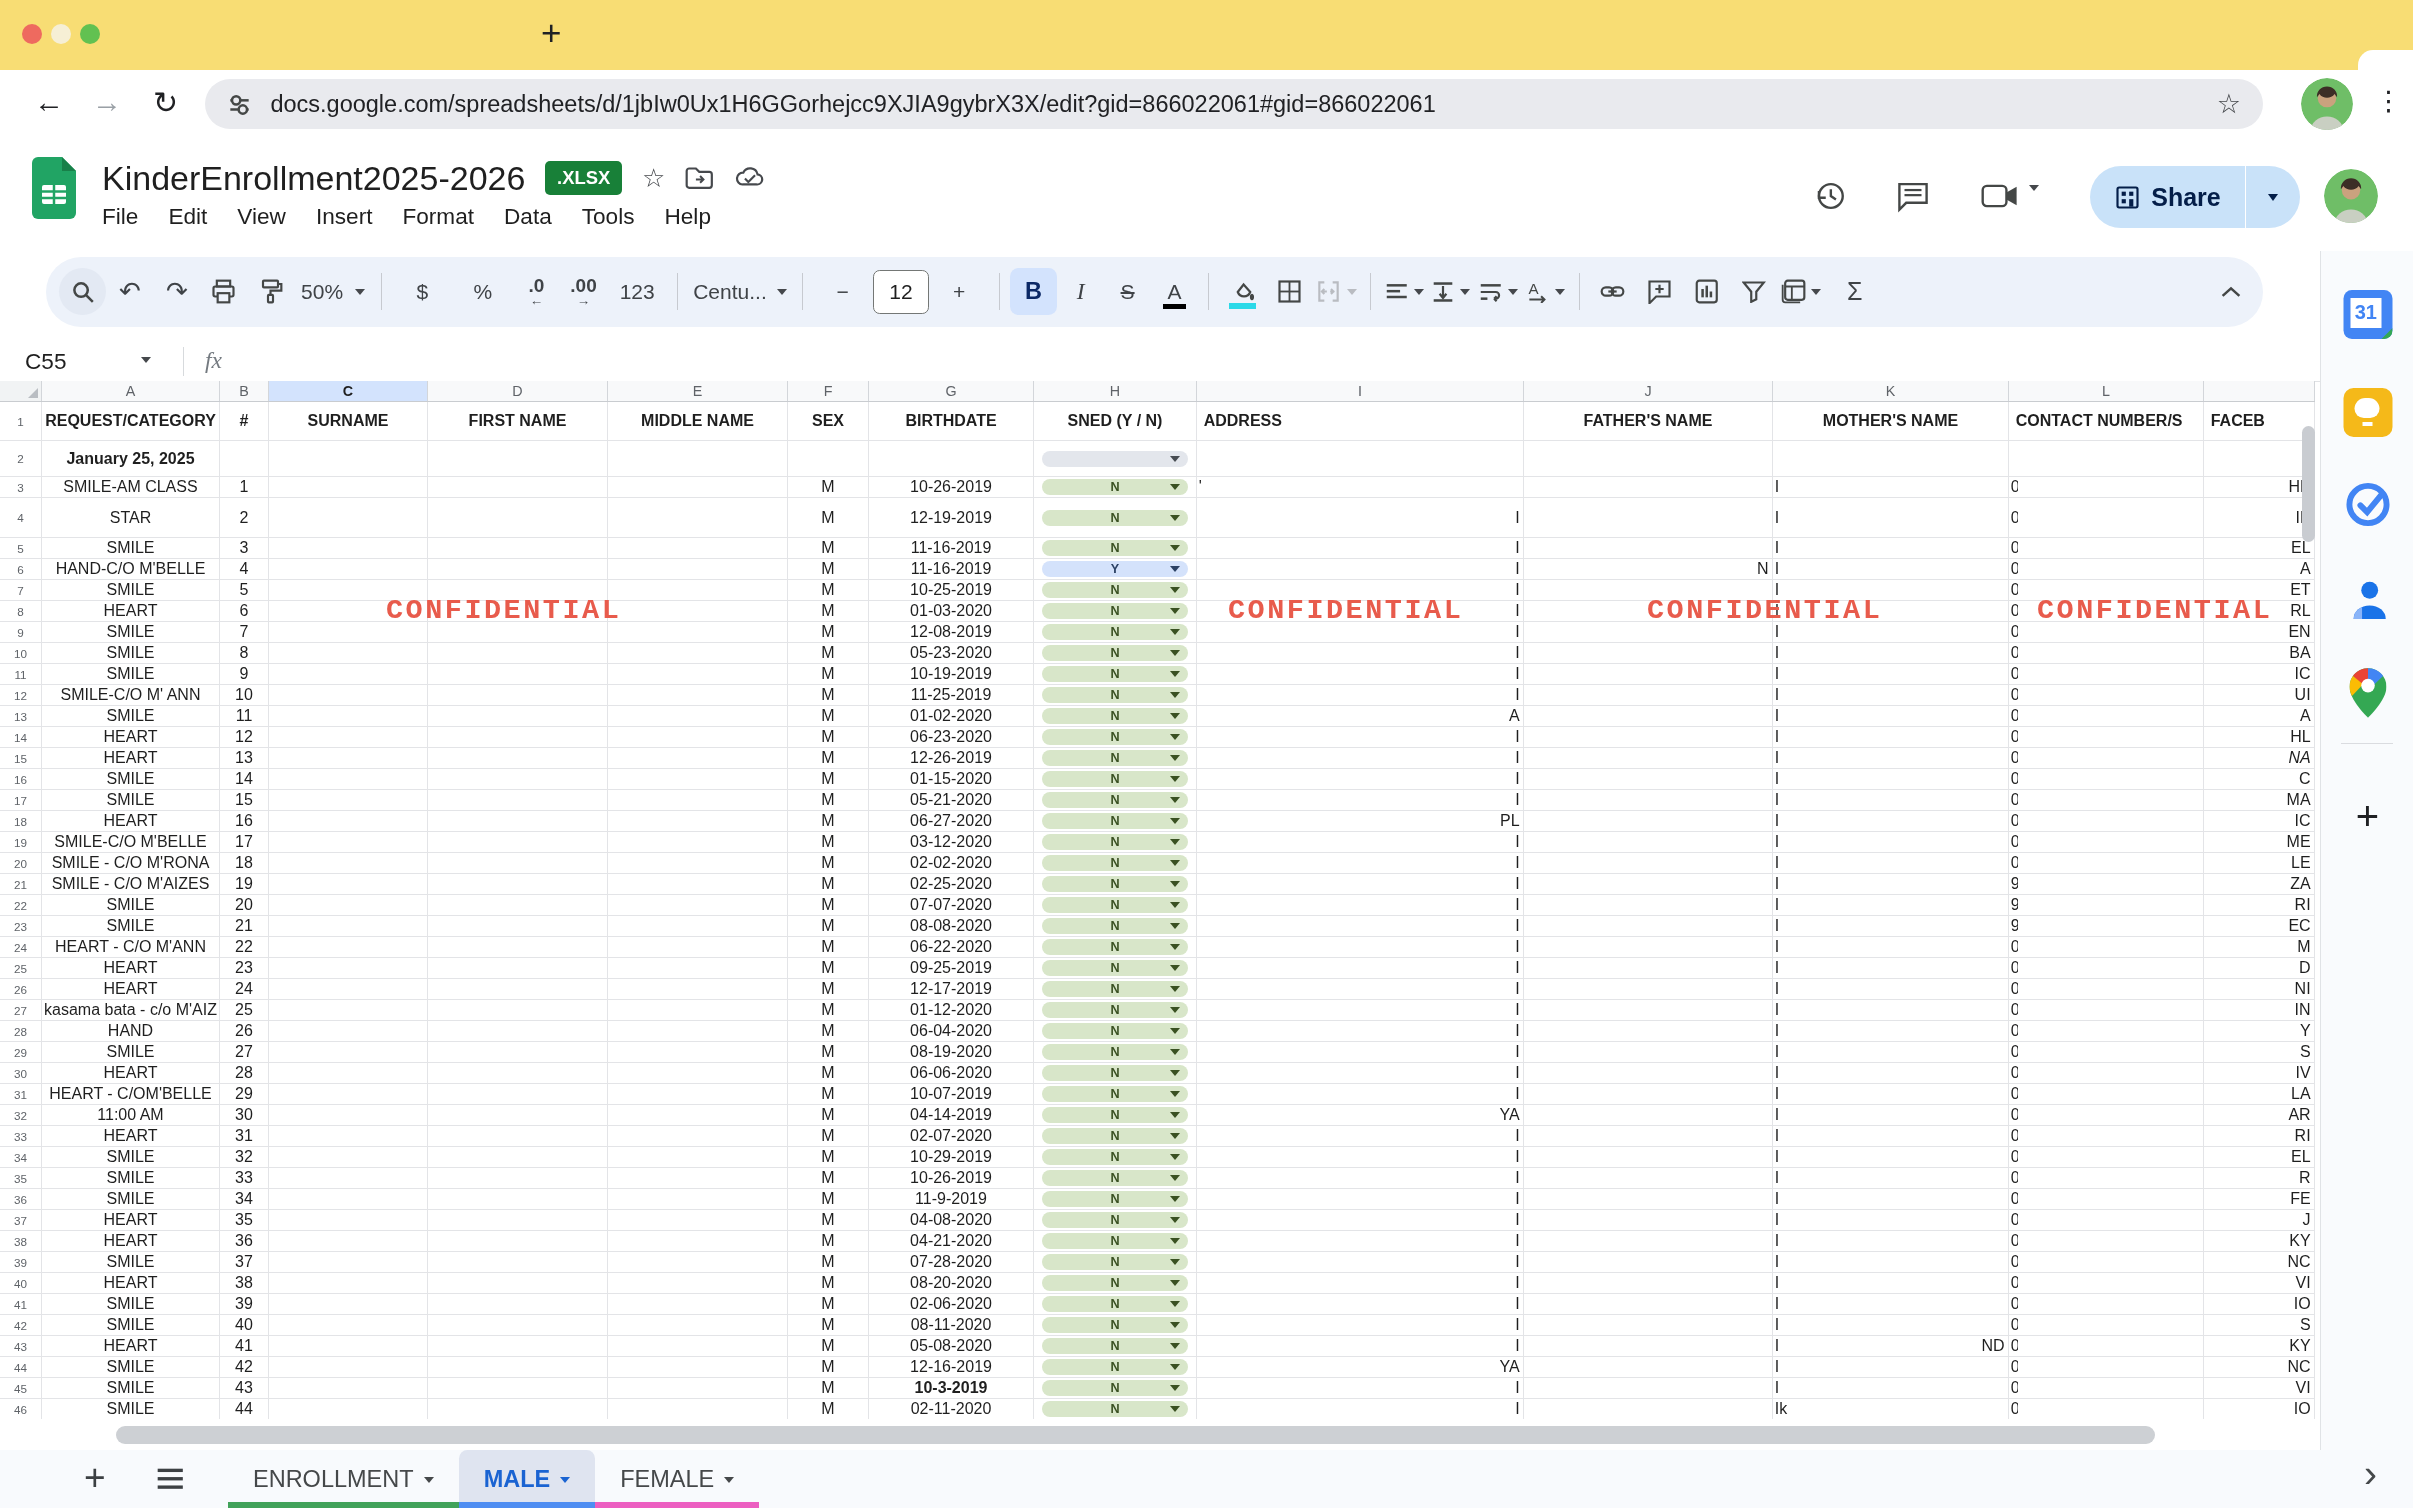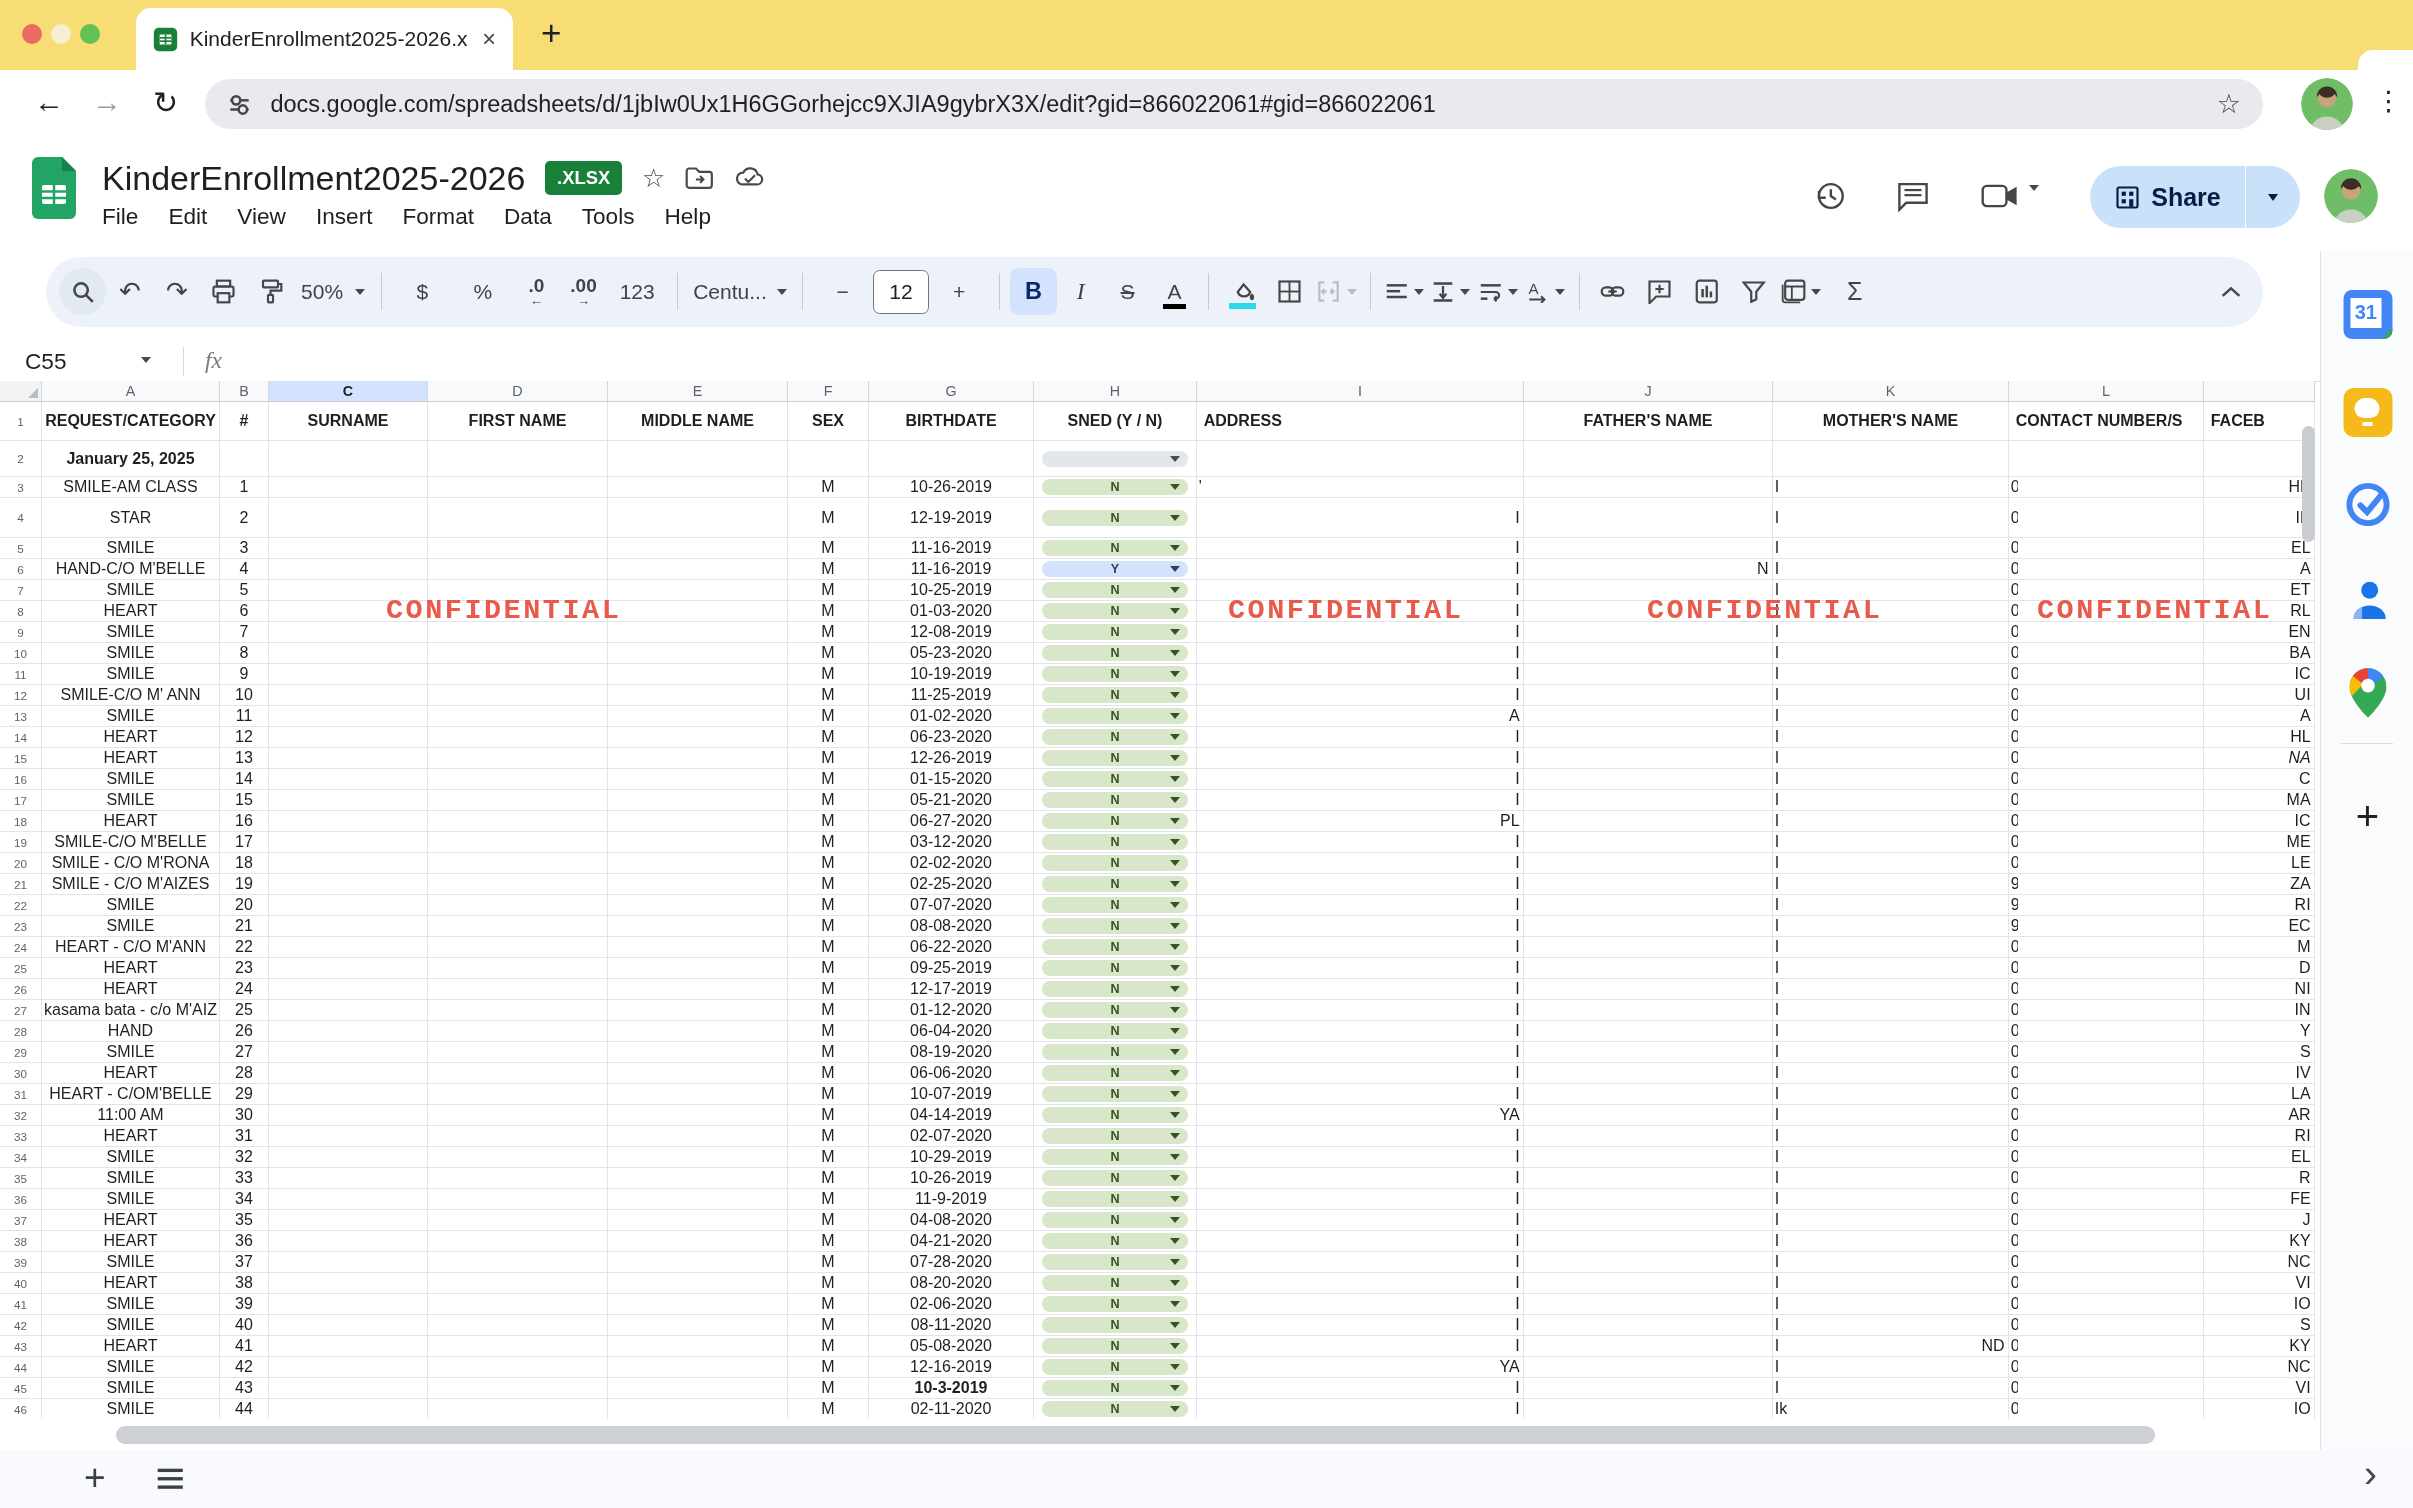--- a/index.html
+++ b/index.html
@@ -129,31 +129,20 @@
 </style>
 </head>
 <body>
 
 <div id="screen">
 
   <div id="tabstrip">
     <div class="light" id="light-red"></div>
     <div class="light" id="light-yellow"></div>
     <div class="light" id="light-green"></div>
-    <div class="chrometab">
-      <svg width="25" height="25" viewBox="0 0 30 30">
-          <rect x="1" y="1" width="28" height="28" rx="6" fill="#188038"></rect>
-          <rect x="8" y="9" width="14" height="12" fill="#fff"></rect>
-          <line x1="8" y1="13" x2="22" y2="13" stroke="#188038" stroke-width="2"></line>
-          <line x1="8" y1="17" x2="22" y2="17" stroke="#188038" stroke-width="2"></line>
-          <line x1="15" y1="9" x2="15" y2="21" stroke="#188038" stroke-width="2"></line>
-        </svg>
-      <span class="tabtitle">KinderEnrollment2025-2026.x</span>
-      <span class="tabclose">×</span>
-    </div>
     <span id="newtab">+</span>
     <div id="tscorner" style="position:absolute;right:0;top:50px;width:55px;height:20px;background:#fff;border-top-left-radius:15px"></div>
   </div>
 
   <div id="urlrow">
     <span class="navic" style="left:34px">←</span>
     <span class="navic" id="fwd" style="left:92px">→</span>
     <span class="navic" style="left:153px">↻</span>
     <div class="urlpill">
       <svg width="25" height="25" viewBox="0 0 30 30">
@@ -1738,20 +1727,37 @@
   <div id="vscroll"></div>
   <div id="hscroll"></div>
 
   <div id="sbar">
     <span id="addsheet">+</span>
     <svg id="allsheets" width="28.5" height="23.5" viewBox="0 0 34 28">
         <line x1="2" y1="4" x2="32" y2="4" stroke="#3c4043" stroke-width="4"></line>
         <line x1="2" y1="14" x2="32" y2="14" stroke="#3c4043" stroke-width="4"></line>
         <line x1="2" y1="24" x2="32" y2="24" stroke="#3c4043" stroke-width="4"></line>
       </svg>
+    <div id="tabslot">
+        <div class="stab">
+          <span>ENROLLMENT</span>
+          <span class="caret sm"></span>
+          <span class="ul" style="background: rgb(65, 162, 90);"></span>
+        </div>
+        <div class="stab active">
+          <span>MALE</span>
+          <span class="caret sm"></span>
+          <span class="ul" style="background: rgb(78, 141, 242);"></span>
+        </div>
+        <div class="stab">
+          <span>FEMALE</span>
+          <span class="caret sm"></span>
+          <span class="ul" style="background: rgb(236, 94, 193);"></span>
+        </div>
+      </div>
     <span id="panelchev">›</span>
   </div>
 
   <div id="panel">
     <div id="calicon" class="pic">
         <span class="inner">31</span>
         <span class="fold"></span>
       </div>
     <div id="keepicon" class="pic">
         <span class="b1"></span>

